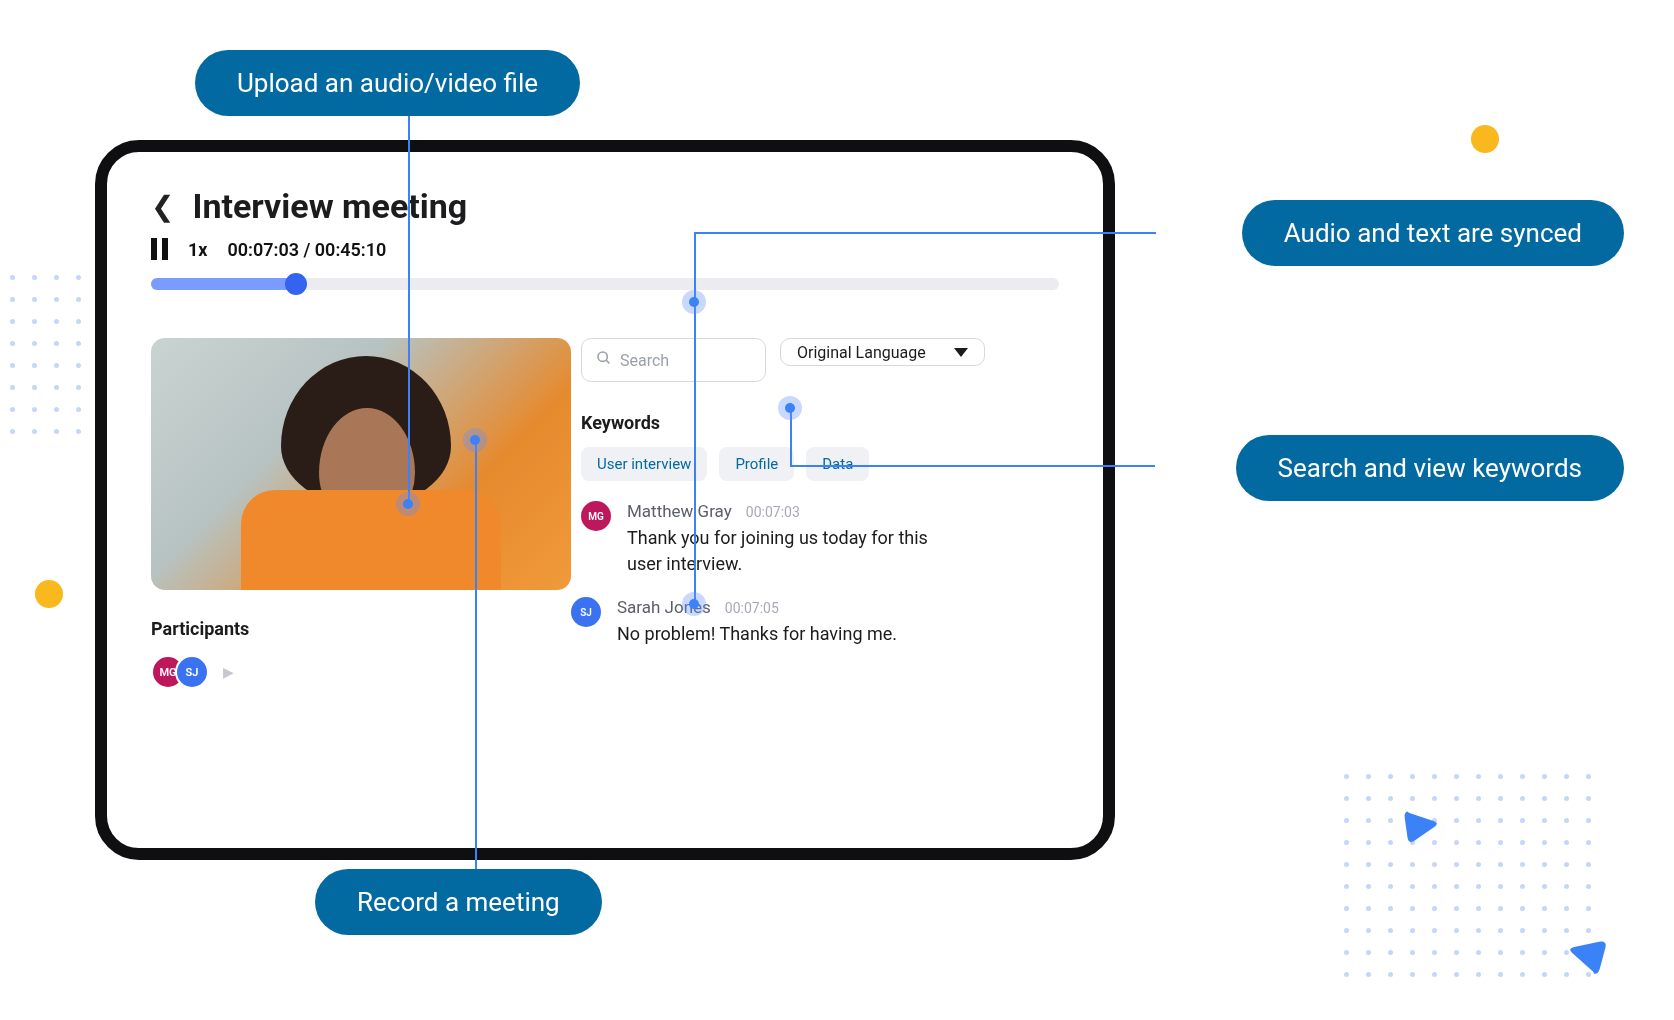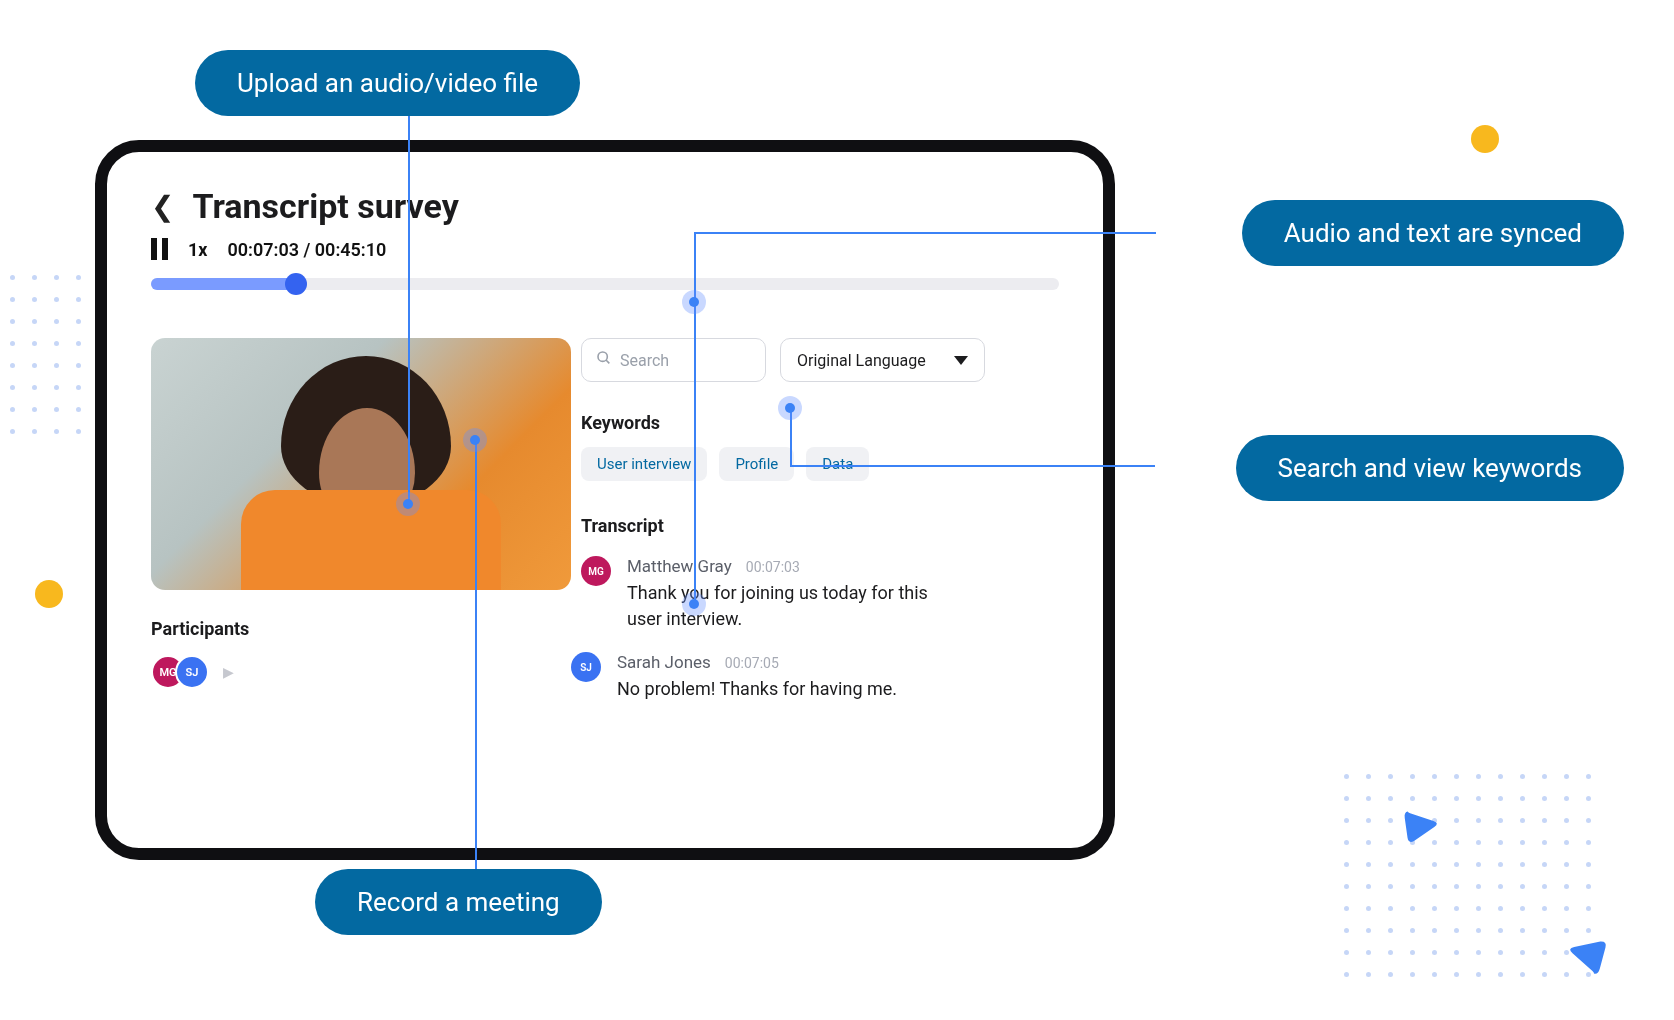--- a/index.html
+++ b/index.html
@@ -139,21 +139,21 @@
   .play-small { margin-left:14px; color:#c6c8cf; font-size:14px; }
 
   .right-col { flex:1; }
   .search-row { display:flex; gap:14px; }
   .search-box {
     flex:0 0 185px; height:44px; border:1px solid #d7d9df; border-radius:10px;
     display:flex; align-items:center; padding:0 14px; color:#9aa0aa; gap:8px;
     font-size:16px;
   }
   .lang-select {
-    height:44px; border:1px solid #d7d9df; border-radius:10px;
+    height:28px; border:1px solid #d7d9df; border-radius:10px;
     display:flex; align-items:center; padding:0 16px; gap:28px;
     font-size:16px; color:#1c1c1e; cursor:pointer;
   }
   .caret-down { width:0; height:0; border-left:7px solid transparent; border-right:7px solid transparent; border-top:9px solid #1c1c1e; }
 
   .section-label { font-weight:700; font-size:18px; margin-top:30px; color:#1c1c1e; }
   .chips { display:flex; gap:12px; margin-top:14px; }
   .chip { background:#f0f1f4; color:#0369a1; font-size:15px; padding:8px 16px; border-radius:8px; cursor:pointer; }
 
   .entry { display:flex; gap:16px; margin-top:20px; }
@@ -358,21 +358,21 @@
 <div class="marker" style="left:682px; top:592px;"></div>
 
 <div class="connector h" style="left:790px; top:465px; width:365px;"></div>
 <div class="connector v" style="left:790px; top:408px; height:58px;"></div>
 <div class="marker" style="left:778px; top:396px;"></div>
 
 <div class="device">
 
   <div class="header-row">
     <span class="back-chevron">❮</span>
-    <h1 class="page-title">Transcript survey</h1>
+    <h1 class="page-title">Interview meeting</h1>
   </div>
 
   <div class="player-row">
     <div class="pause-btn">
       <div class="bar"></div>
         <div class="bar"></div>
     </div>
     <span class="speed">1x</span>
     <span class="time">
       <span>00:07:03</span> / <span>00:45:10</span>
@@ -418,21 +418,20 @@
         </div>
       </div>
 
       <div class="section-label">Keywords</div>
       <div class="chips" id="chips">
           <div class="chip">User interview</div>
           <div class="chip">Profile</div>
           <div class="chip">Data</div>
         </div>
 
-      <div class="section-label" style="margin-top:34px;">Transcript</div>
       <div id="transcript">
           <div class="entry">
     <div class="avatar mg">MG</div>
     <div class="entry-body">
       <div class="entry-head">
         <span class="entry-name">Matthew Gray</span>
         <span class="entry-time">00:07:03</span>
       </div>
       <div class="entry-text">Thank you for joining us today for this user interview.</div>
     </div>

